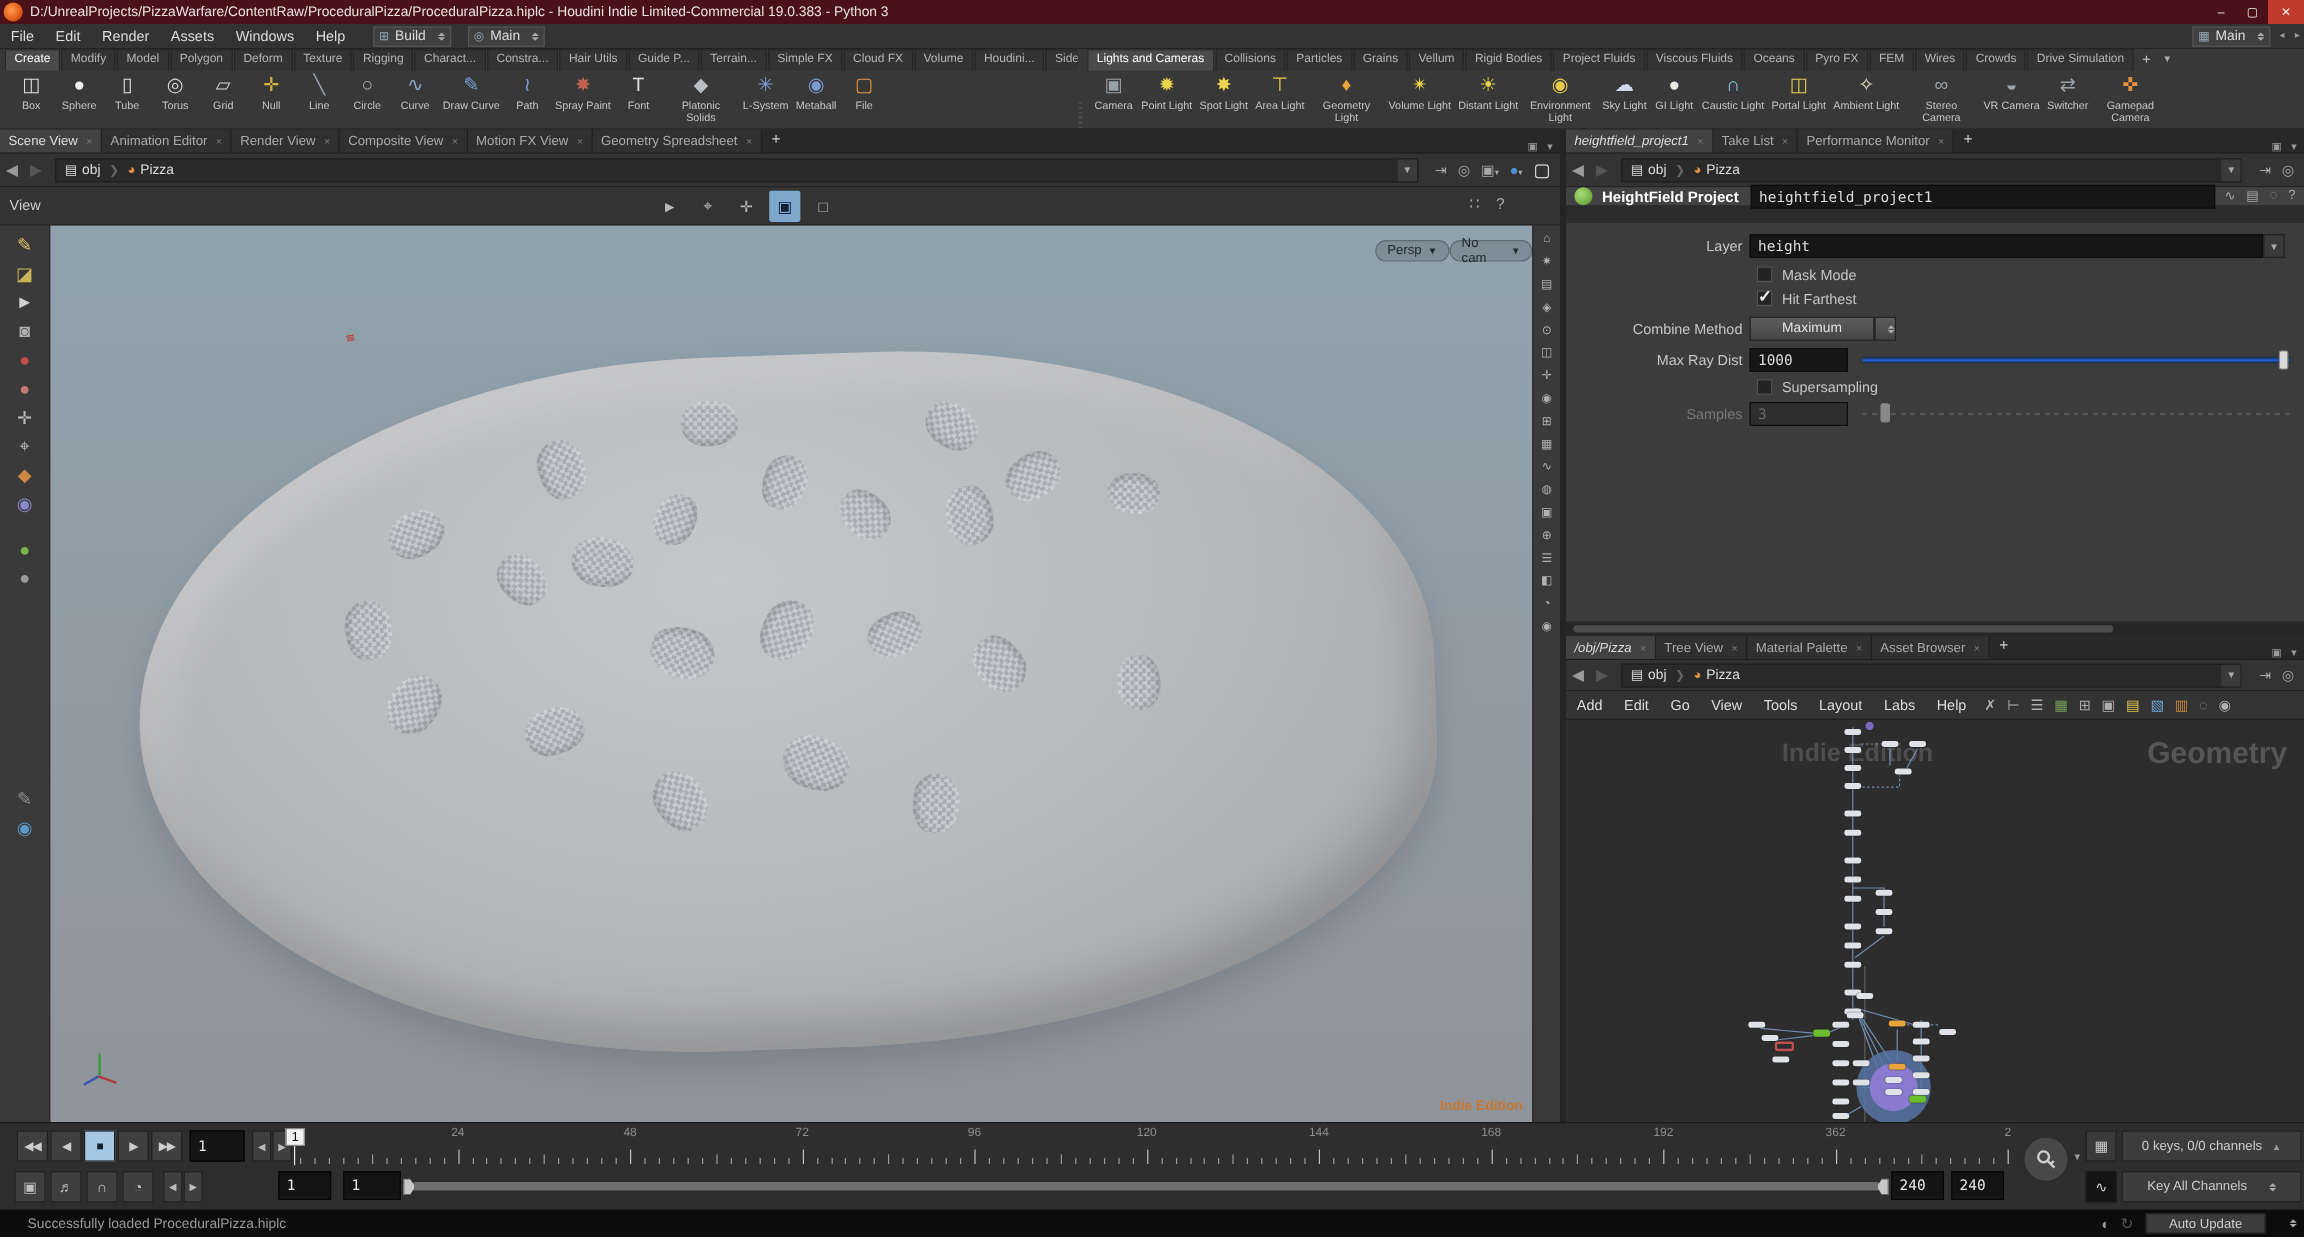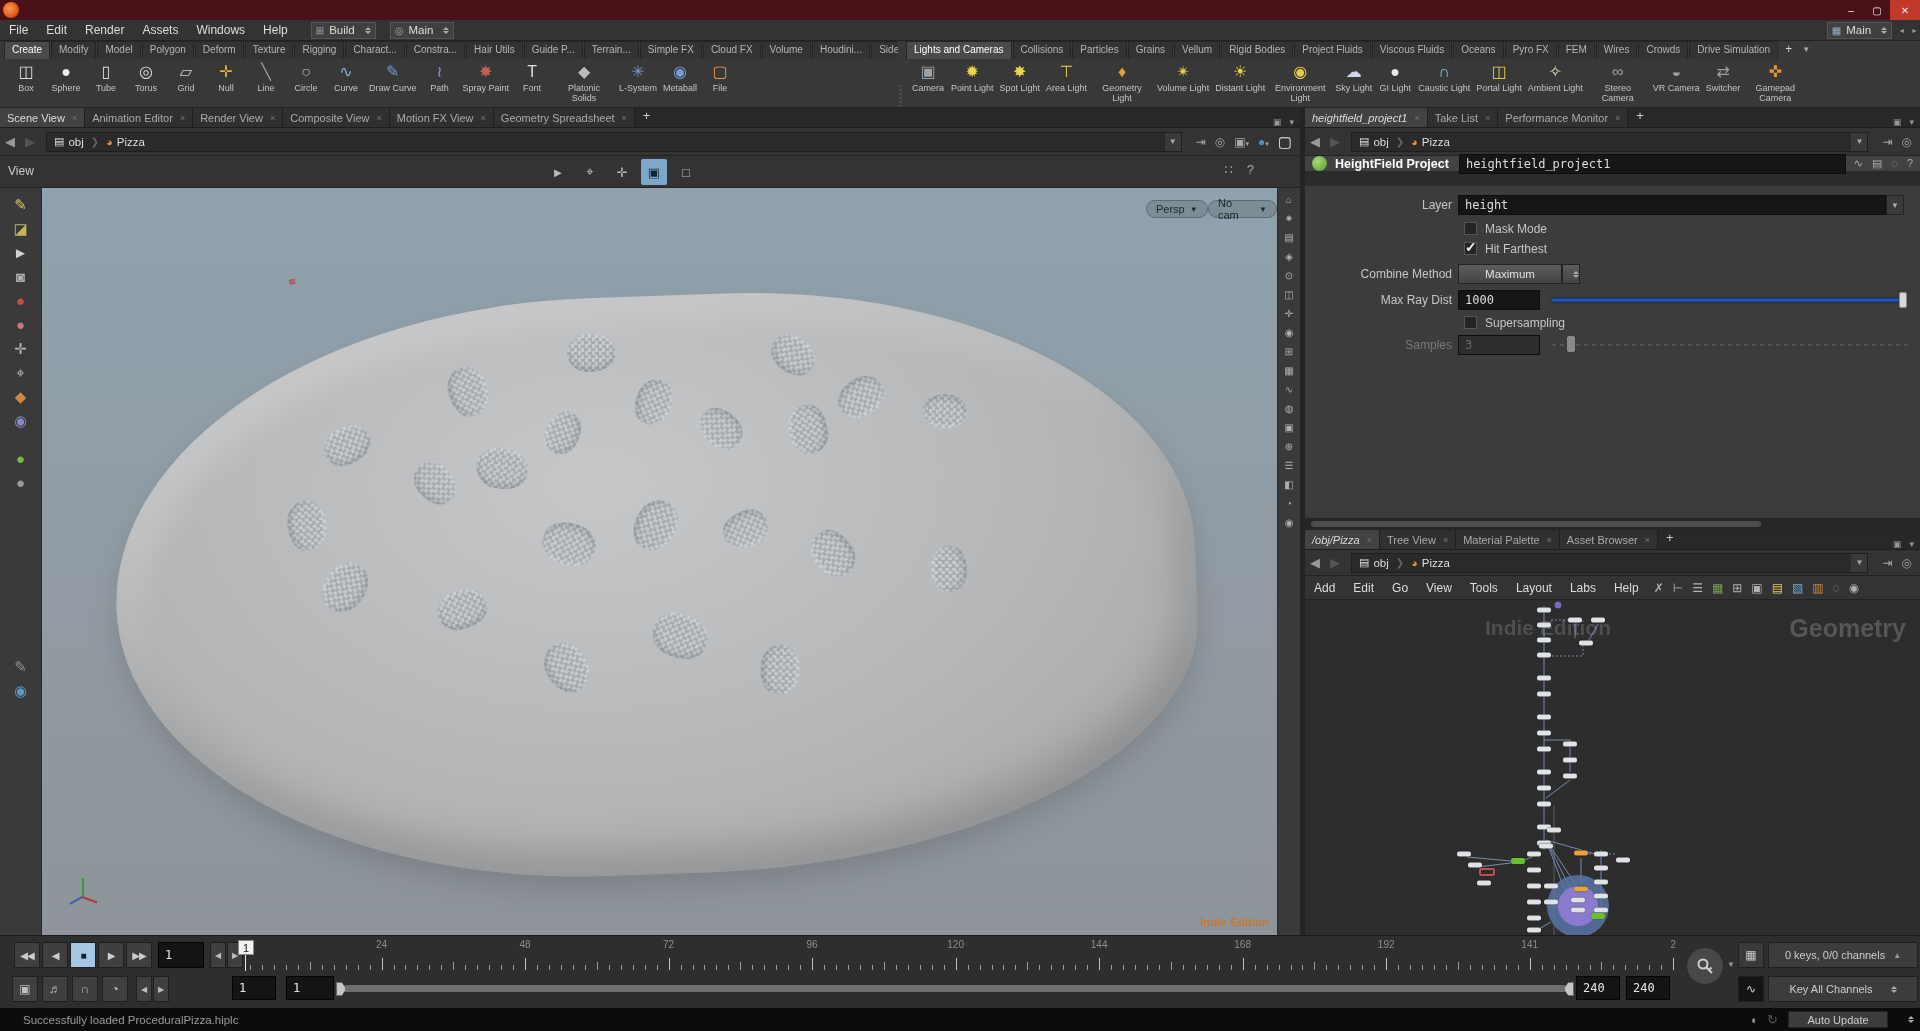--- a/index.html
+++ b/index.html
@@ -190,20 +190,21 @@
   #status-msg { margin-left:23px; font-size:11.5px; color:#9a9a9a; }
   #sb-right { margin-left:auto; display:flex; align-items:center; gap:10px; padding-right:6px; }
   #auto-update { width:100px; height:17px; background:#3c3c3c; border:1px solid #222; font-size:11px;
     color:#ccc; display:flex; align-items:center; justify-content:center; }
 </style>
 </head>
 <body>
 
 <div class="abs" id="titlebar">
   <div id="hlogo"></div>
+  <span id="titletext">D:/UnrealProjects/PizzaWarfare/ContentRaw/ProceduralPizza/ProceduralPizza.hiplc - Houdini Indie Limited-Commercial 19.0.383 - Python 3</span>
   <div id="winbtns">
     <div class="winbtn">–</div>
     <div class="winbtn">▢</div>
     <div class="winbtn close">✕</div>
   </div>
 </div>
 
 <div class="abs" id="menubar">
   <div id="menu-items" style="display:flex">
       <div class="menu-item">File</div>
@@ -942,21 +943,21 @@
       <div class="tick" style="left: 1423.26px;"></div>
       <div class="tick major" style="left: 1435.22px;"></div>
       <div class="rlabel" style="left: 143.54px;">24</div>
       <div class="rlabel" style="left: 287.06px;">48</div>
       <div class="rlabel" style="left: 430.58px;">72</div>
       <div class="rlabel" style="left: 574.1px;">96</div>
       <div class="rlabel" style="left: 717.62px;">120</div>
       <div class="rlabel" style="left: 861.14px;">144</div>
       <div class="rlabel" style="left: 1004.66px;">168</div>
       <div class="rlabel" style="left: 1148.18px;">192</div>
-      <div class="rlabel" style="left: 1291.7px;">141</div>
+      <div class="rlabel" style="left: 1291.7px;">362</div>
       <div class="rlabel" style="left: 1435.22px;">2</div>
     </div>
   <div id="key-btn">
     <svg width="20" height="20">
         <circle cx="8" cy="8" r="4.5" fill="none" stroke="#cfcfcf" stroke-width="2"></circle>
         <path d="M11,11 L17,17 M14,14 l2.5,-2.5" stroke="#cfcfcf" stroke-width="2" fill="none"></path>
       </svg>
   </div>
   <div id="key-caret">▼</div>
   <div class="pb-right-icon" style="left:1738px;top:6px">▦</div>

